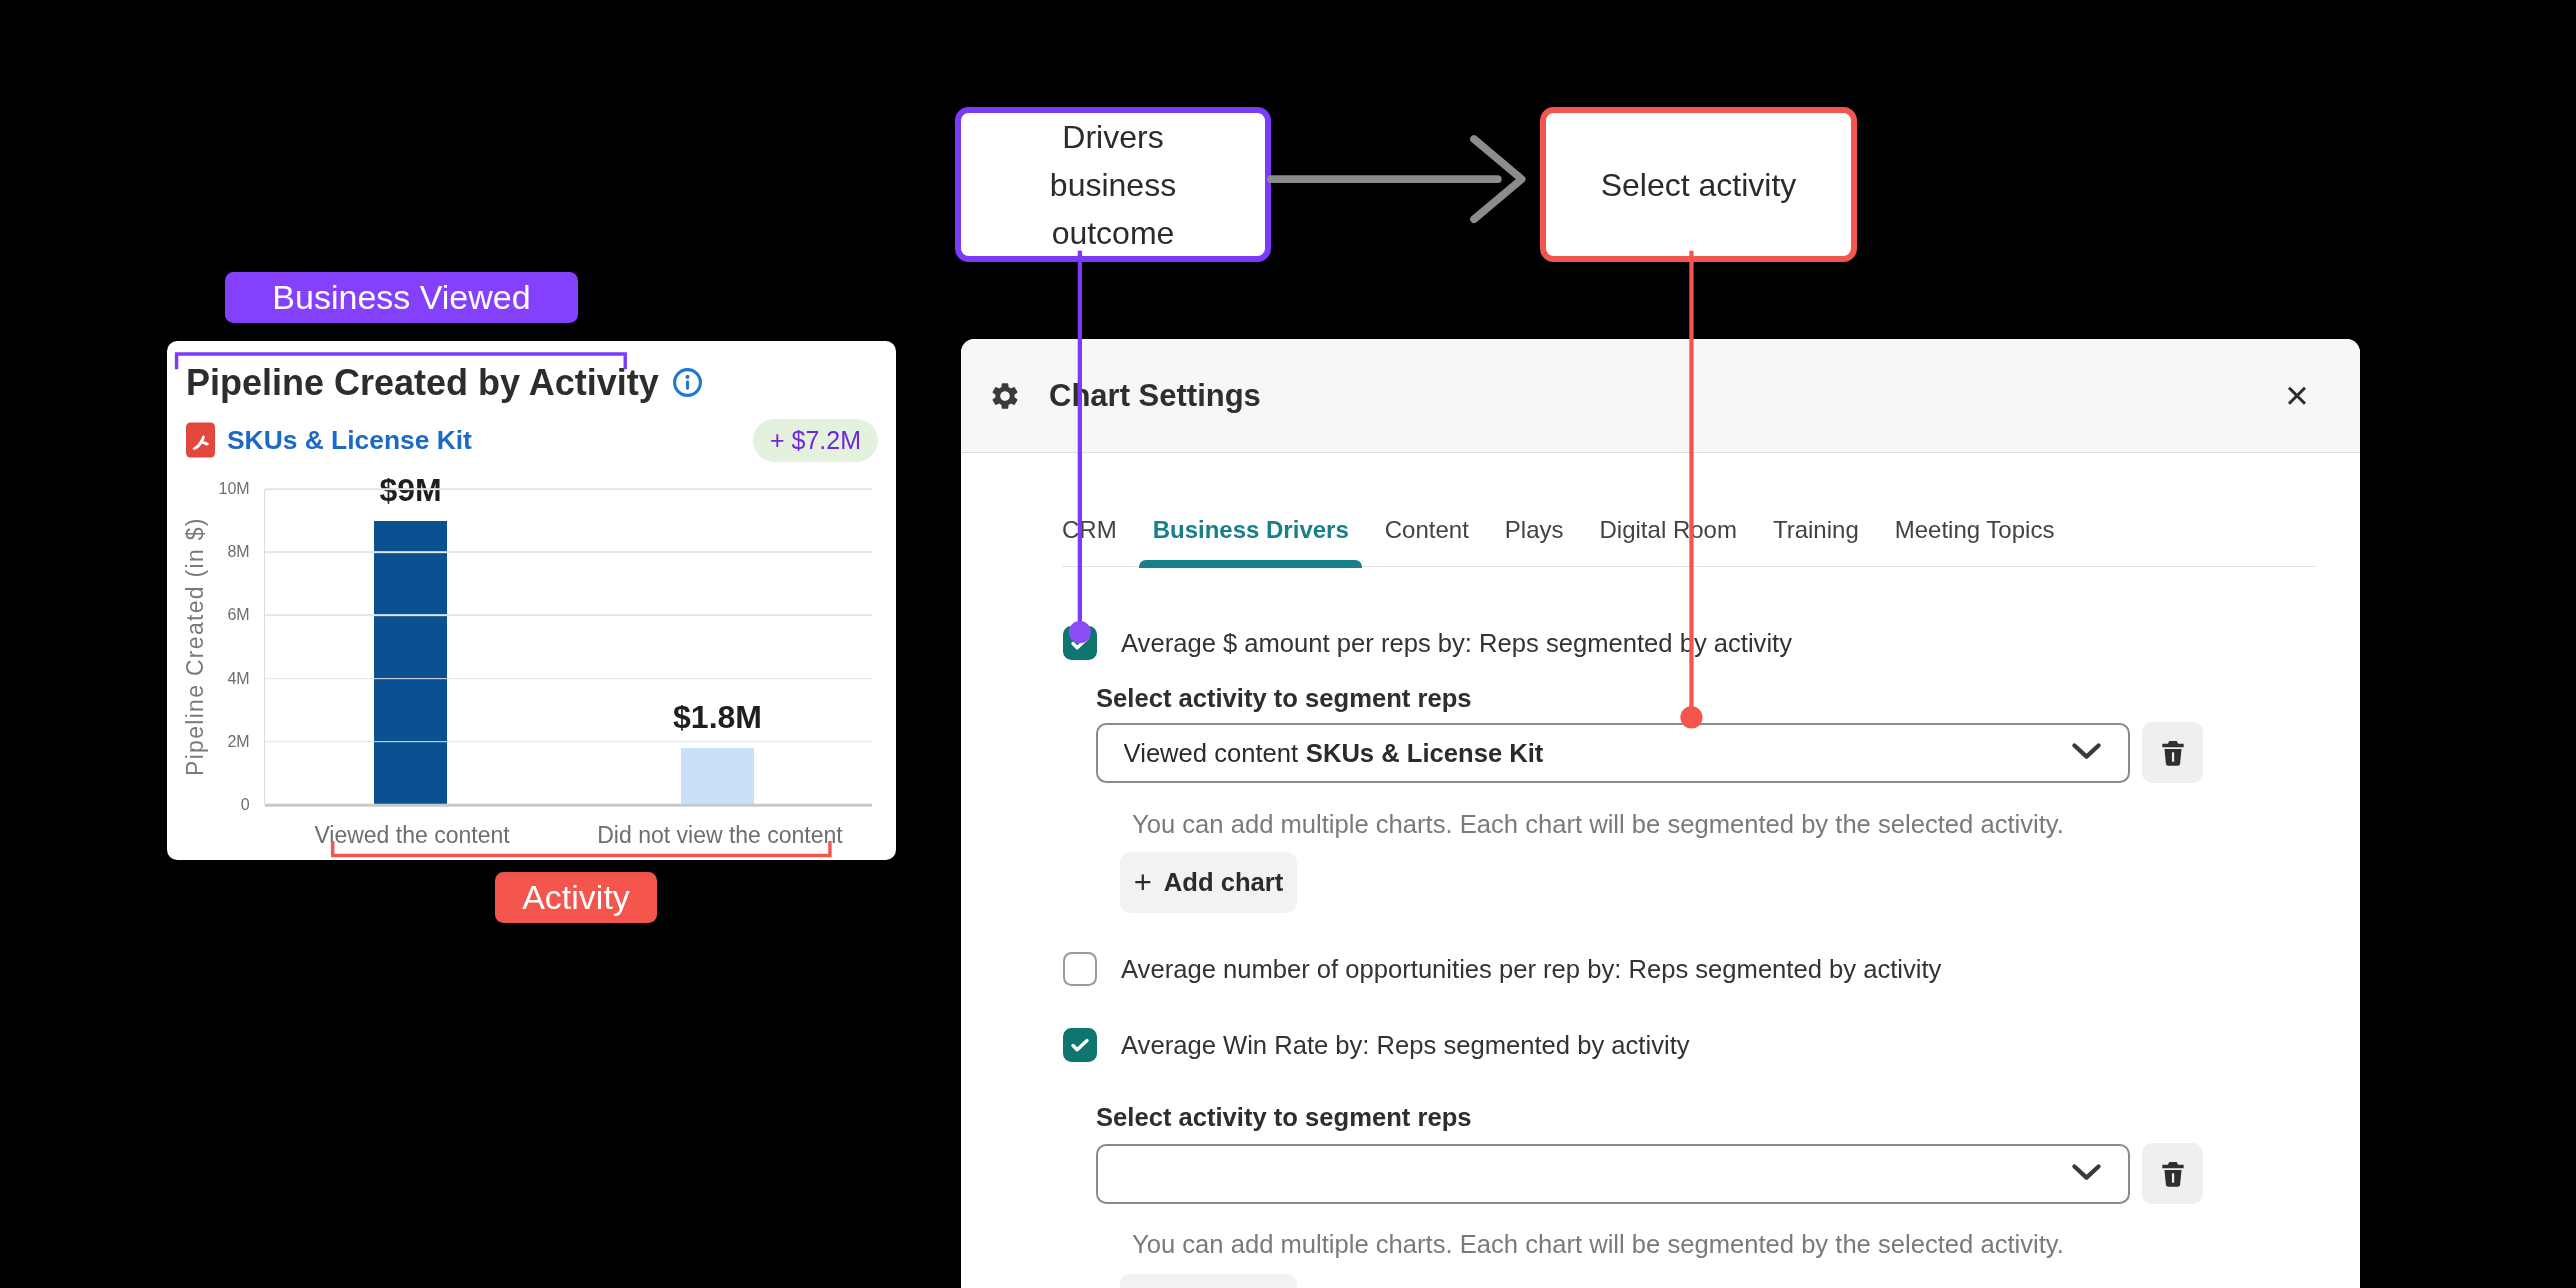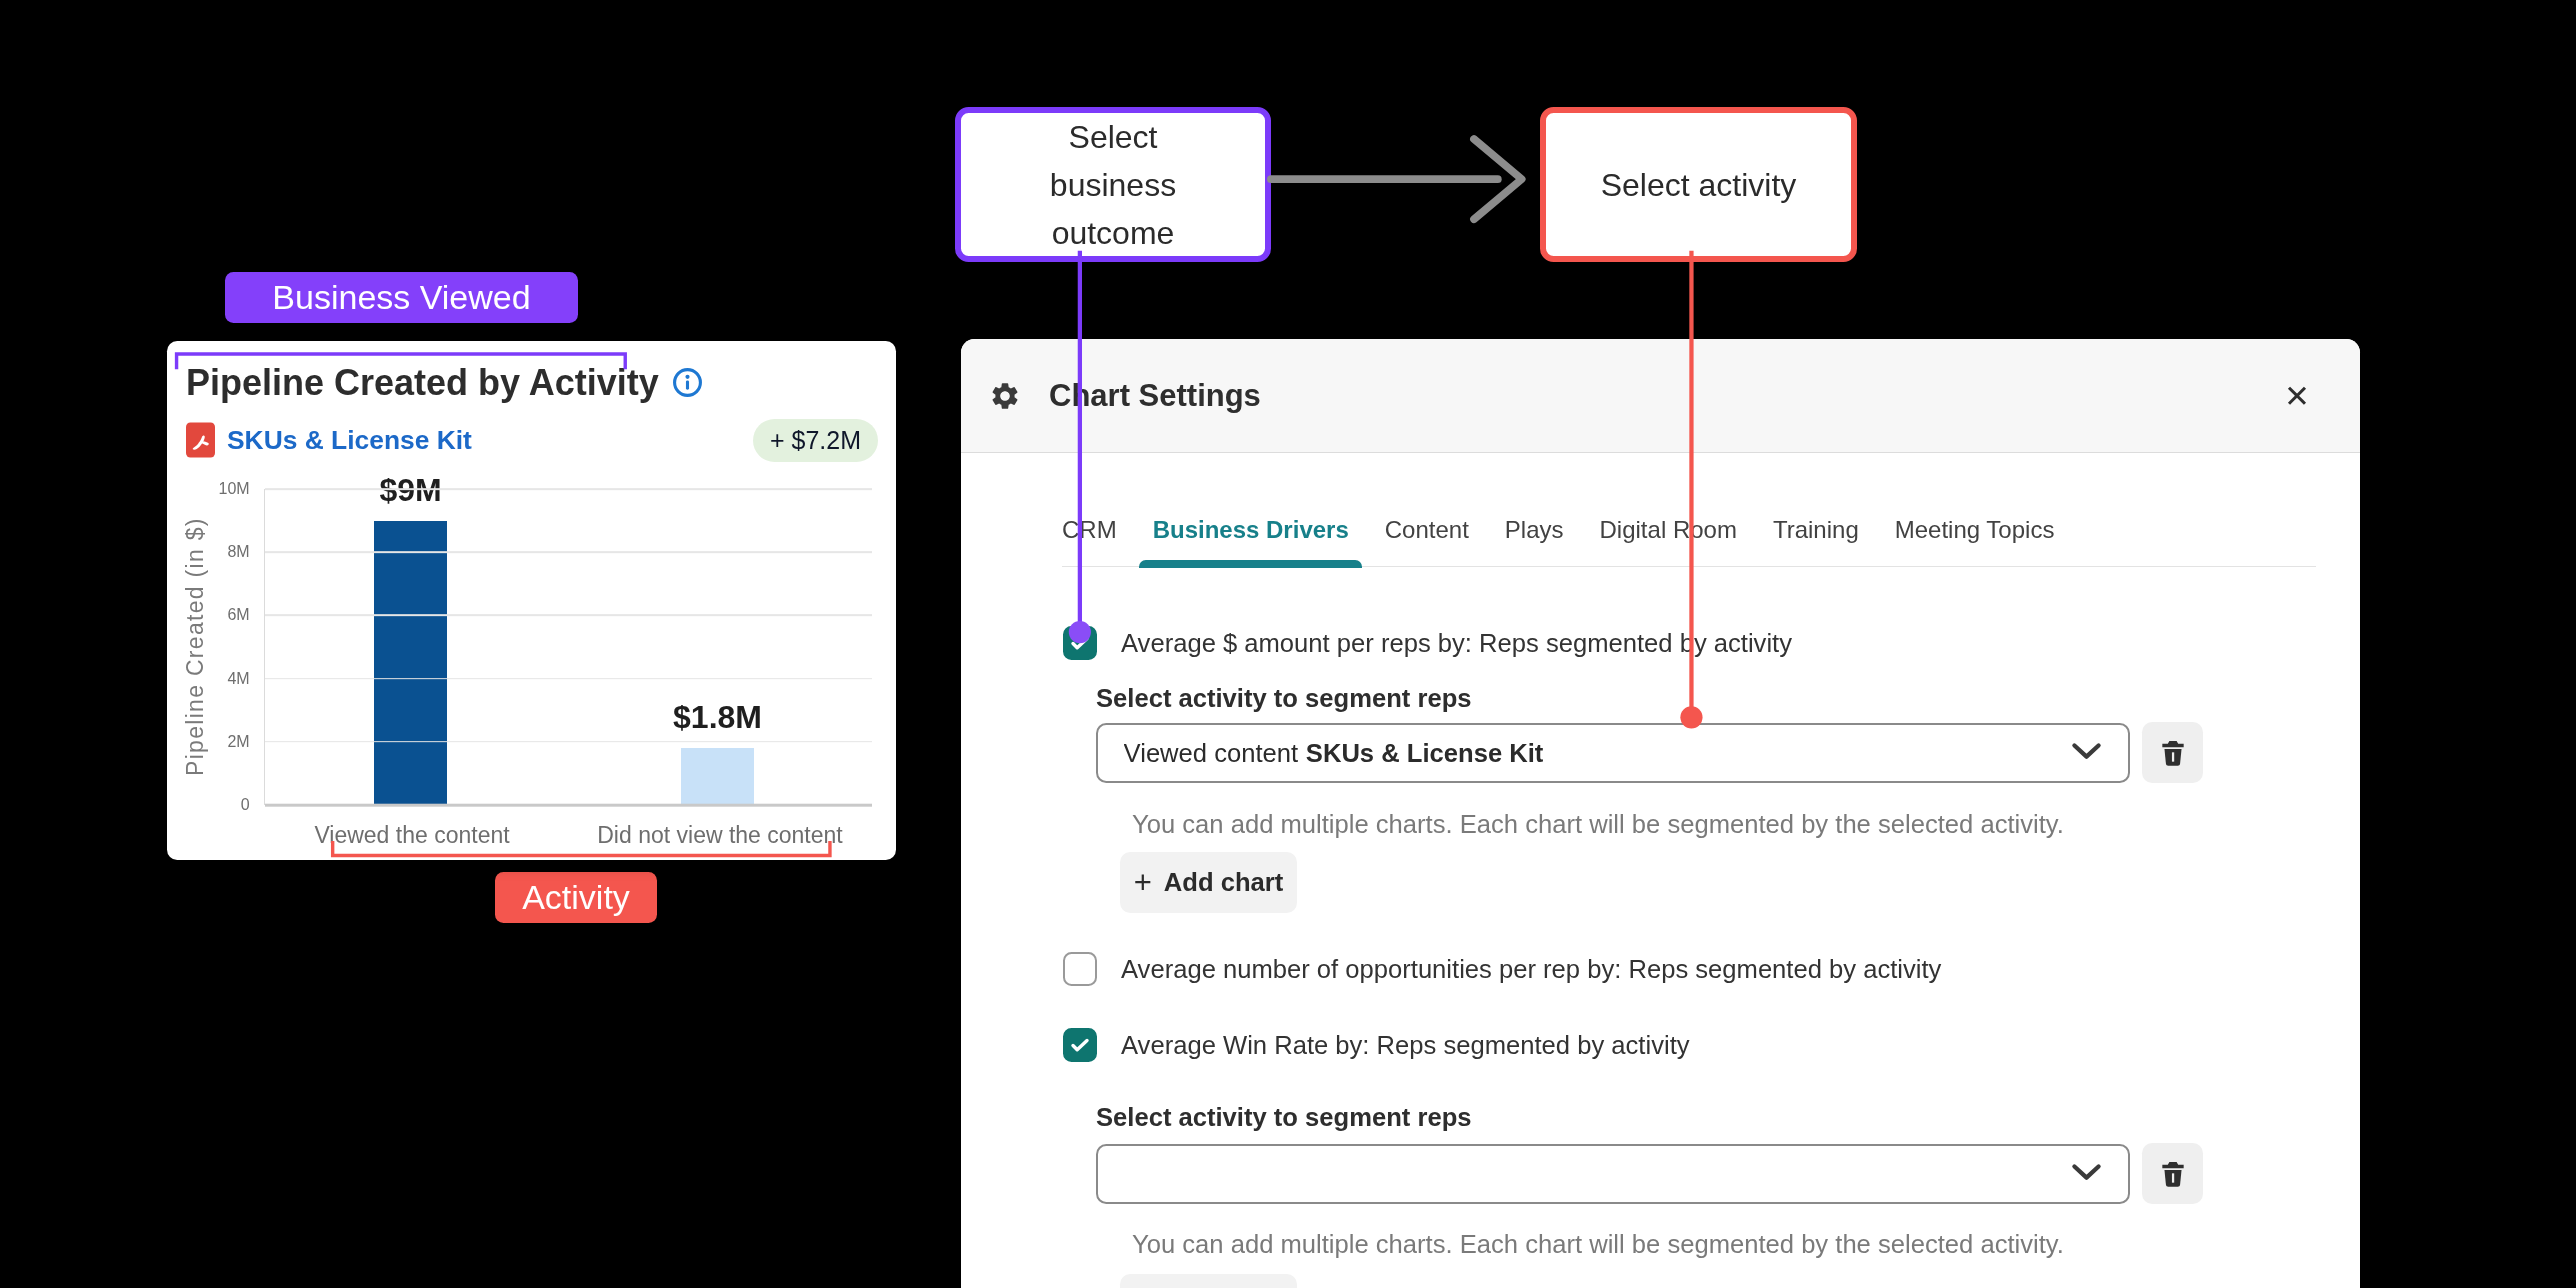--- a/index.html
+++ b/index.html
@@ -18,21 +18,21 @@
            text-align:center;font-size:32px;color:#2b2b2b;line-height:1.5;}
   #callout-1{left:955px;top:107px;width:304px;height:143px;border:6px solid #7c3bfa;}
   #callout-2{left:1540px;top:107px;width:305px;height:143px;border:6px solid #f4564e;}
 
   
   #chart-card{left:167px;top:341px;width:729px;height:519px;background:#fff;border-radius:10.2px;
               box-shadow:0 3.4px 15.4px rgba(0,0,0,.35);}
   #chart-title{left:19px;top:20.5px;font-size:36px;font-weight:700;color:#2d2d2d;display:flex;align-items:center;gap:13.6px;white-space:nowrap;}
   #legend-row{left:19px;top:78px;width:692px;display:flex;align-items:center;gap:12px;}
   #legend-label{font-size:26.4px;font-weight:700;color:#1c69c8;white-space:nowrap;}
-  #delta-badge{margin-left:auto;background:#e3f1de;color:#0f172a;font-size:25px;
+  #delta-badge{margin-left:auto;background:#e3f1de;color:#6d28d9;font-size:25px;
                padding:6.8px 17px;border-radius:22px;white-space:nowrap;}
   #y-axis-title{left:15.4px;top:148px;height:316px;display:flex;align-items:center;justify-content:center;
                 writing-mode:vertical-rl;transform:rotate(180deg);font-size:23px;color:#7a7a7a;letter-spacing:1.3px;white-space:nowrap;}
   #plot-area{left:97px;top:148px;width:607px;height:316px;border-left:1.7px solid #dbdbdb;}
   .gridline{position:absolute;left:0;right:0;height:1.7px;background:#e6e6e6;transform:translateY(-50%);}
   .gridline.baseline{background:#c9c9c9;height:2.6px;}
   .ytick{position:absolute;right:100%;margin-right:15.4px;transform:translateY(-50%);
          font-size:16px;color:#6e6e6e;white-space:nowrap;}
   .bar-group{position:absolute;top:0;bottom:0;}
   .bar{position:absolute;left:0;right:0;bottom:0;}
@@ -79,21 +79,21 @@
 </style>
 </head>
 <body>
 
 <div id="stage">
 
   <div class="abs tag" id="tag-business-outcome">Business Viewed</div>
   <div class="abs tag" id="tag-activity">Activity</div>
 
   <div class="abs callout" id="callout-1">
-    <span style="width:222px;">Select business outcome</span>
+    <span style="width:222px;">Drivers business outcome</span>
   </div>
   <div class="abs callout" id="callout-2">
     <span>Select activity</span>
   </div>
 
   <div class="abs" id="chart-card">
     <div class="abs" id="chart-title">
       <span>Pipeline Created by Activity</span>
       <span style="display:flex;">
         <svg width="31" height="31" viewBox="0 0 24 24">

